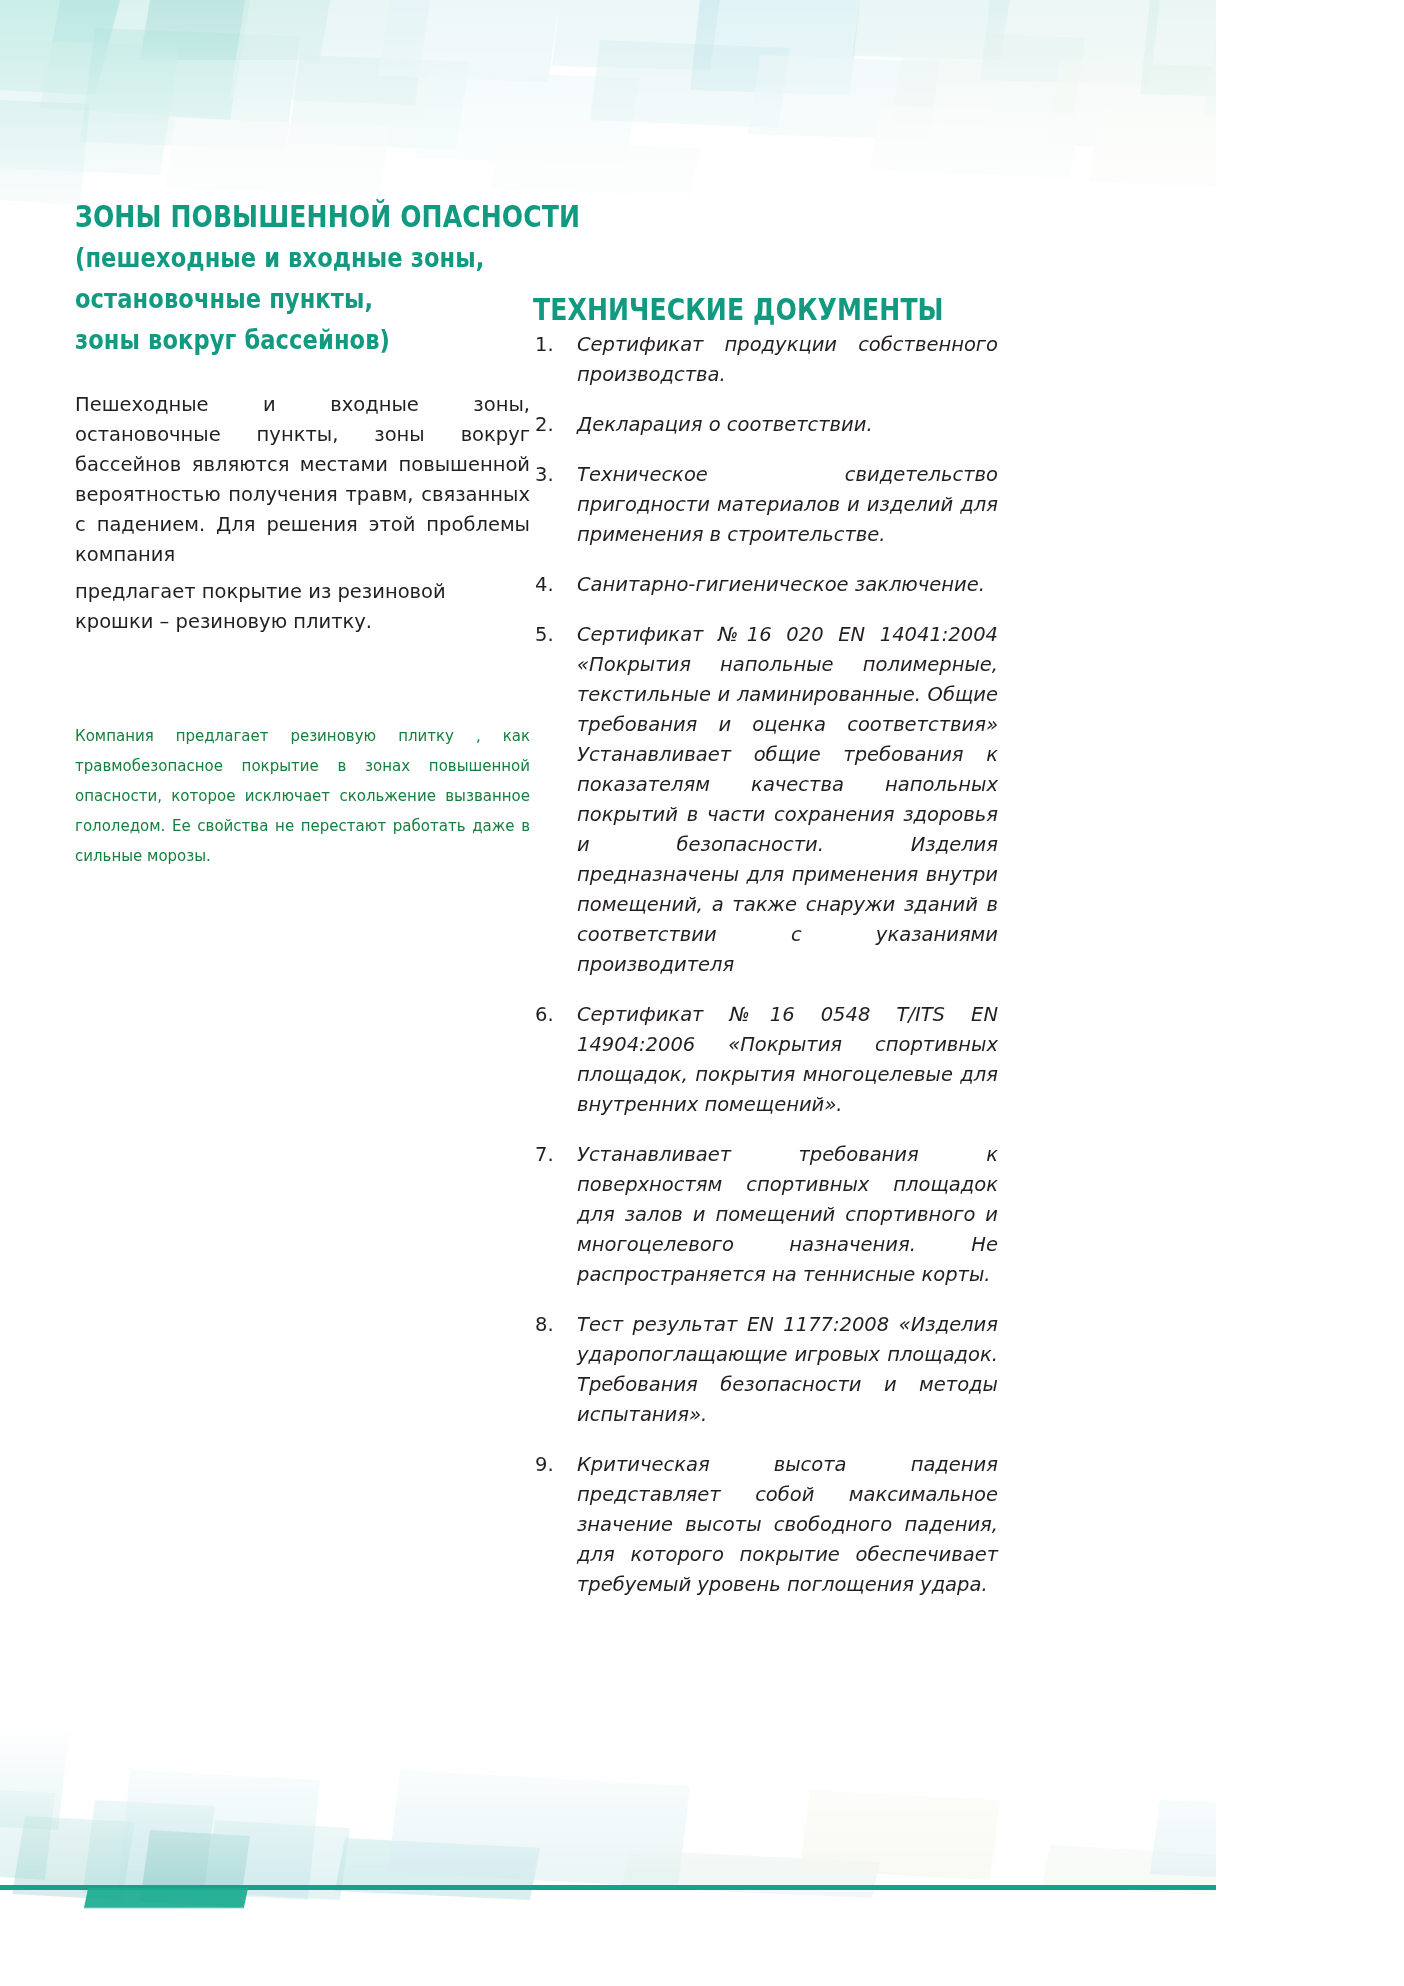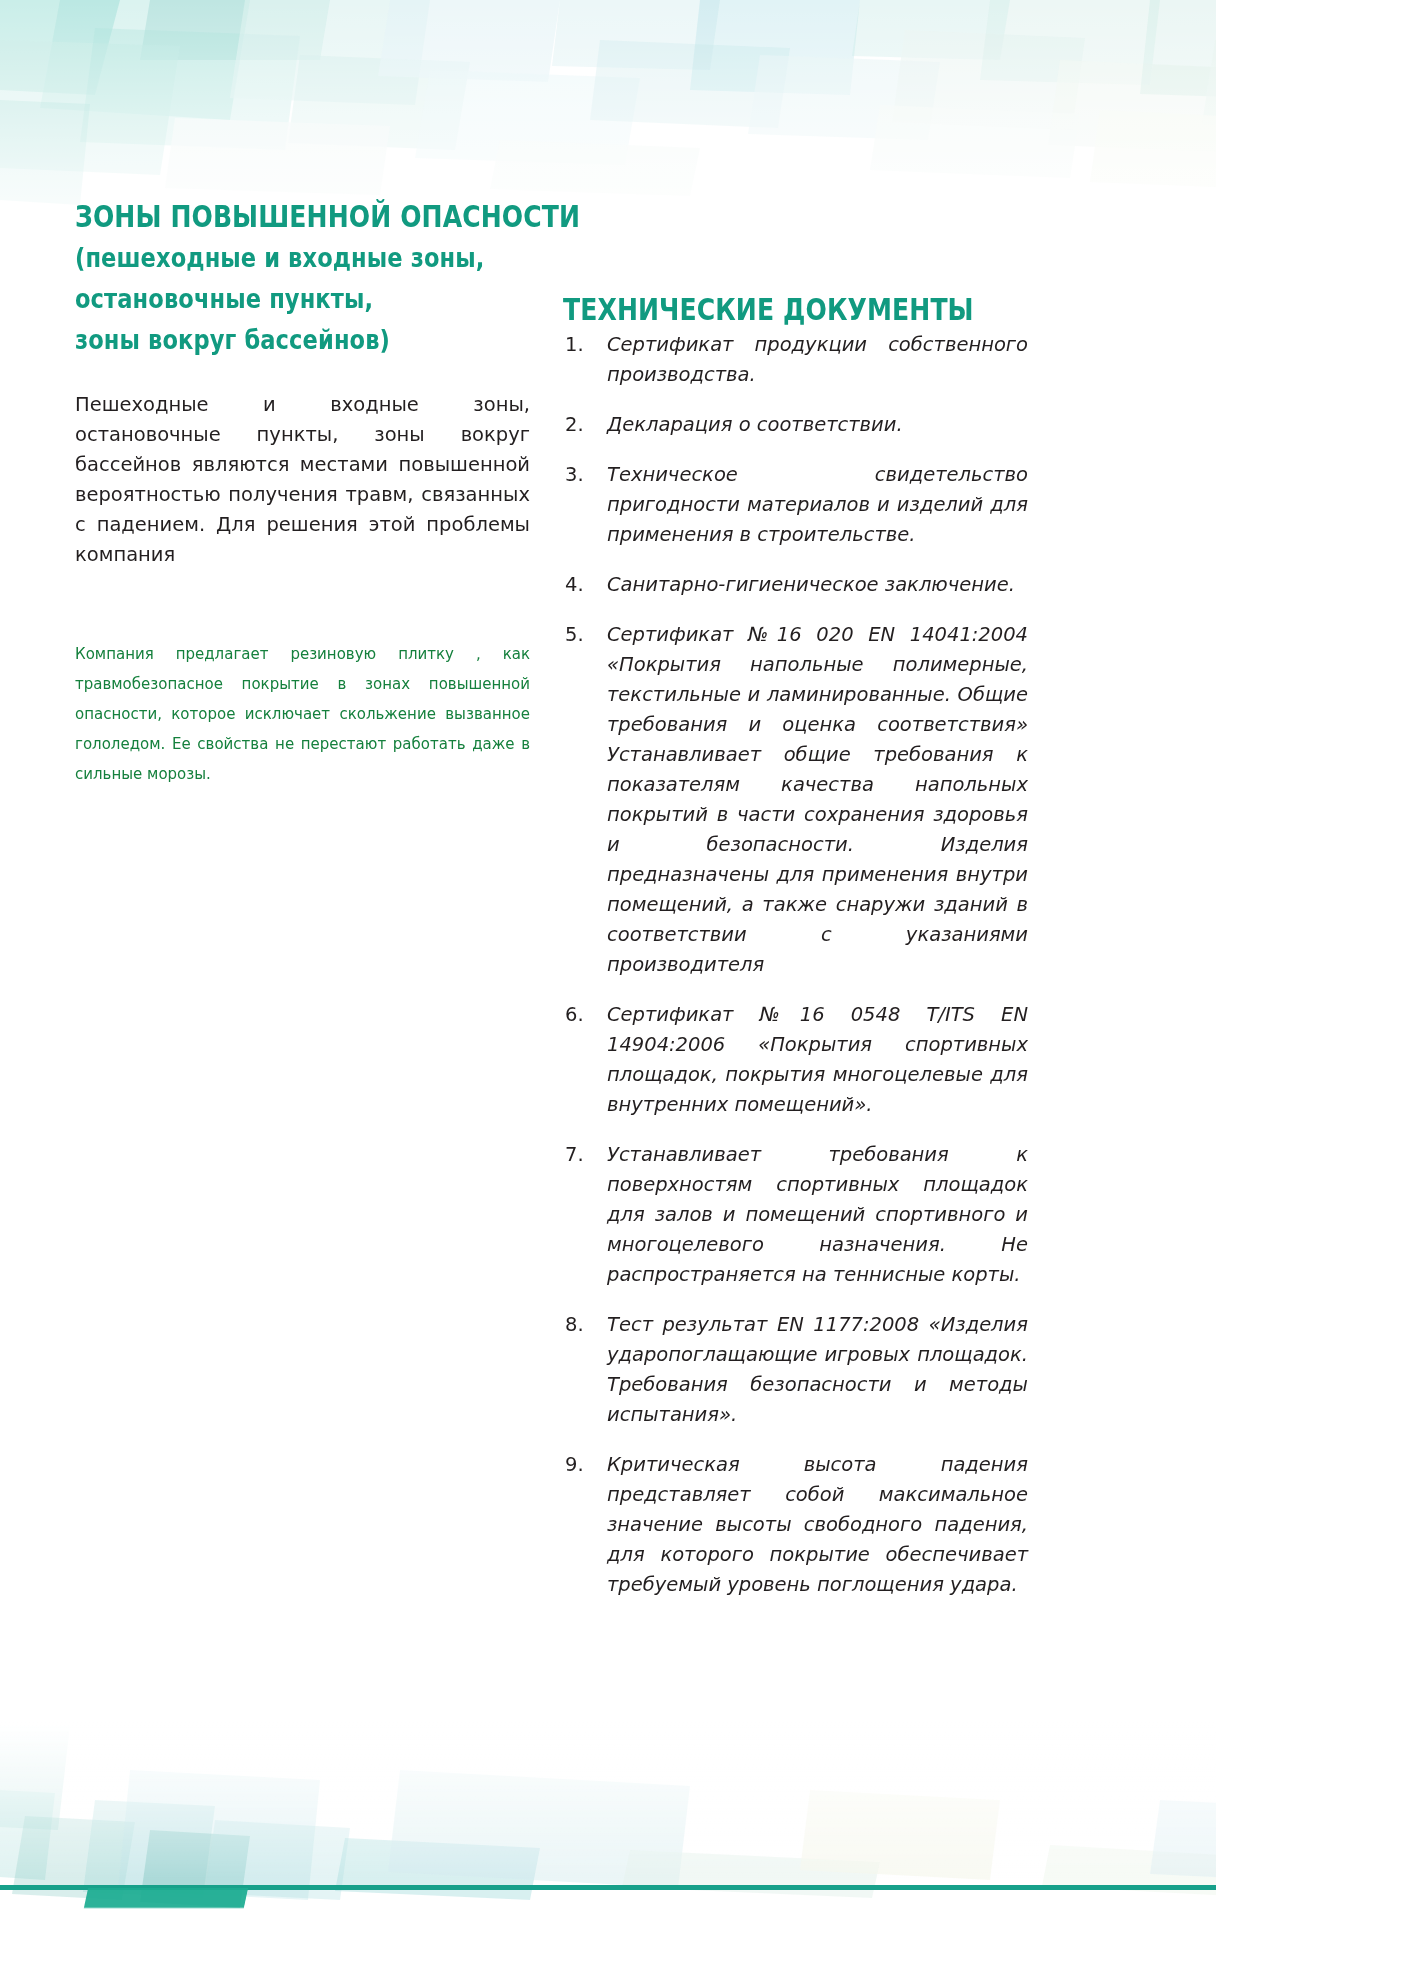--- a/index.html
+++ b/index.html
@@ -70,21 +70,21 @@
 
   
   .col-left {
     position: absolute;
     left: 75px;
     top: 196px;
     width: 455px;
   }
   .col-right {
     position: absolute;
-    left: 563px;
+    left: 533px;
     top: 290px;
     width: 465px;
   }
 
   h1.section-title,
   h2.section-title {
     margin: 0;
     font-family: "DejaVu Sans Condensed", "Liberation Sans Narrow", "Liberation Sans", sans-serif;
     font-weight: bold;
     font-stretch: condensed;
@@ -221,20 +221,21 @@
   <div class="footer-rule"></div>
   <div class="footer-tab"></div>
 
   <div class="col-left">
     <h1 class="section-title title-main">ЗОНЫ ПОВЫШЕННОЙ ОПАСНОСТИ</h1>
     <h1 class="section-title title-sub">(пешеходные и входные зоны,</h1>
     <h1 class="section-title title-sub">остановочные пункты,</h1>
     <h1 class="section-title title-sub" style="margin-bottom:30px">зоны вокруг бассейнов)</h1>
 
     <p class="body-par" style="margin-bottom:7px">Пешеходные и входные зоны, остановочные пункты, зоны вокруг бассейнов являются местами повышенной вероятностью получения травм, связанных с падением. Для решения этой проблемы компания</p>
+    <p class="body-par tight">предлагает покрытие из резиновой крошки – резиновую плитку.</p>
 
     <div class="gap-block"></div>
 
     <p class="accent-par">Компания предлагает резиновую плитку , как травмобезопасное покрытие в зонах повышенной опасности, которое исключает скольжение вызванное гололедом. Ее свойства не перестают работать даже в сильные морозы.</p>
   </div>
 
   <div class="col-right">
     <h2 class="section-title right-title">ТЕХНИЧЕСКИЕ ДОКУМЕНТЫ</h2>
 
     <ol class="doc-list">

